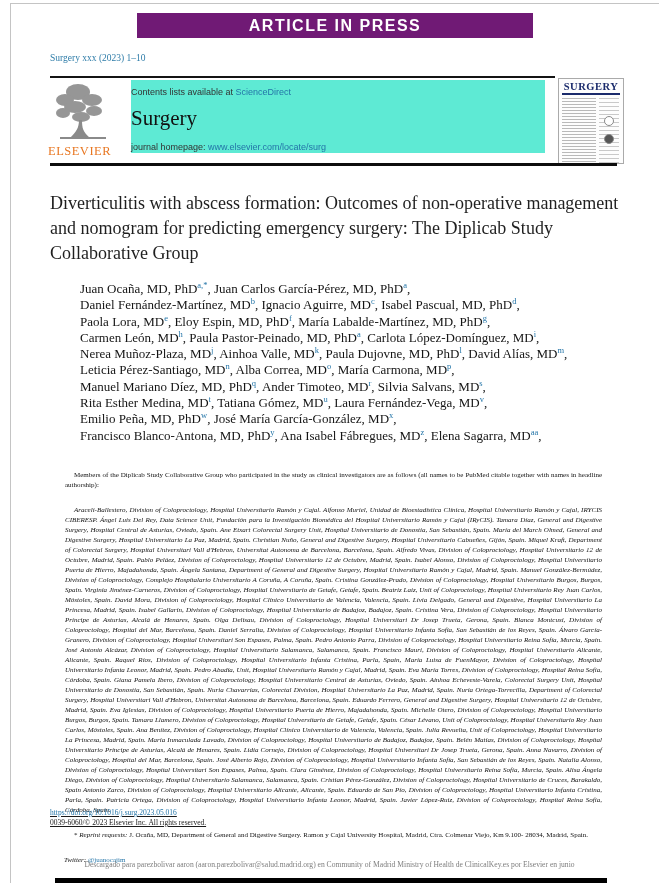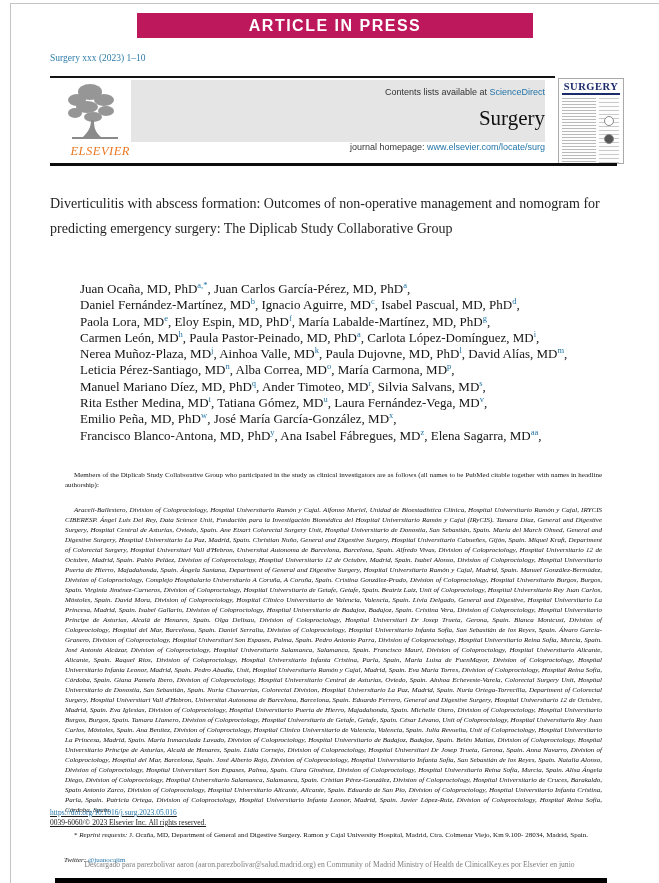--- a/index.html
+++ b/index.html
@@ -1,54 +1,54 @@
 <!DOCTYPE html>
 <html><head>
 <meta charset="utf-8">
 <style>
   html,body{margin:0;padding:0;background:#ffffff;}
   body{width:659px;height:883px;position:relative;overflow:hidden;
        font-family:"Liberation Serif",serif;color:#1a1a1a;}
   .page-frame{position:absolute;left:10px;top:3px;right:-1px;bottom:-1px;
        border-left:1px solid #c4c4c4;border-top:1px solid #c4c4c4;pointer-events:none;}
   
-  .banner{position:absolute;left:137px;top:13px;width:396px;height:25px;background:#be185d;
+  .banner{position:absolute;left:137px;top:13px;width:396px;height:25px;background:#701a75;
        color:#ffffff;font-family:"Liberation Sans",sans-serif;font-weight:bold;font-size:16px;
        letter-spacing:1.5px;text-align:center;line-height:25px;}
   
   .citation{position:absolute;left:50px;top:53px;width:567px;text-align:left;
        font-size:9.5px;color:#2e7ca8;}
   
   .rule-top{position:absolute;left:50px;top:76px;width:505px;height:2px;background:#141414;}
   .rule-bottom{position:absolute;left:50px;top:163px;width:567px;height:3px;background:#0d0d0d;}
   
-  .elsevier{position:absolute;left:48px;top:80px;width:82px;height:81px;text-align:right;font-style:italic;}
+  .elsevier{position:absolute;left:48px;top:80px;width:82px;height:81px;text-align:left;}
   .elsevier .wordmark{color:#e87722;font-size:12.5px;letter-spacing:.5px;margin-top:-2px;}
   
-  .header-box{position:absolute;left:131px;top:80px;width:414px;height:62px;background:#e5e5e5;
-       text-align:right;font-family:"Liberation Sans",sans-serif;}
+  .header-box{position:absolute;left:131px;top:80px;width:414px;height:73px;background:#5eead4;
+       text-align:left;font-family:"Liberation Sans",sans-serif;}
   .header-box .line1{font-size:9px;color:#333;padding-top:7px;}
   .header-box .line1 a,.link{color:#2475a8;text-decoration:none;cursor:pointer;}
   .header-box .jtitle{font-family:"Liberation Serif",serif;font-size:21px;color:#111;margin-top:9px;}
   .header-box .line3{font-size:9px;color:#333;margin-top:11px;}
   
   .cover{position:absolute;left:558px;top:78px;width:64px;height:84px;background:#fdfdfd;
        border:1px solid #aaa;overflow:hidden;}
   .cover .ctitle{color:#1a2a6b;font-family:"Liberation Serif",serif;font-weight:bold;
        font-size:10.5px;text-align:center;letter-spacing:.5px;margin-top:2px;}
   .cover .crule{height:2px;background:#1a2a6b;margin:1px 3px 2px 3px;}
   .cover .cols{display:flex;gap:3px;padding:1px 3px;}
   .cover .colL{width:34px;height:66px;
        background:repeating-linear-gradient(#b9b9b9 0 1px,transparent 1px 3px);}
   .cover .colR{width:20px;height:66px;position:relative;
        background:repeating-linear-gradient(#c9c9c9 0 1px,transparent 1px 4px);}
   .cover .emblem{position:absolute;width:8px;height:8px;border-radius:50%;
        border:1px solid #8a8a8a;background:#fff;}
   
-  .title{position:absolute;left:50px;top:191px;width:585px;font-size:14px;line-height:25px;
+  .title{position:absolute;left:50px;top:191px;width:585px;font-size:18px;line-height:25px;
        color:#1f1f1f;}
   .authors{position:absolute;left:50px;top:281px;width:600px;font-size:13px;line-height:16.3px;
        color:#141414;margin-left:30px;}
   .authors sup{color:#2475a8;font-size:8.5px;line-height:0;}
   
   .fn{position:absolute;left:50px;top:455px;width:567px;font-size:7px;line-height:10px;
        text-align:justify;color:#111;}
   .fn p{margin:15px;}
   .fn .indent{text-indent:9px;}
   .fn .ital{font-style:italic;}

